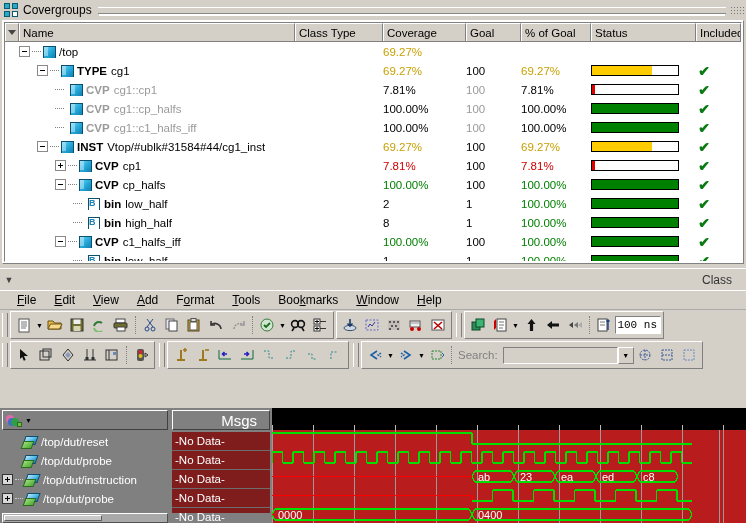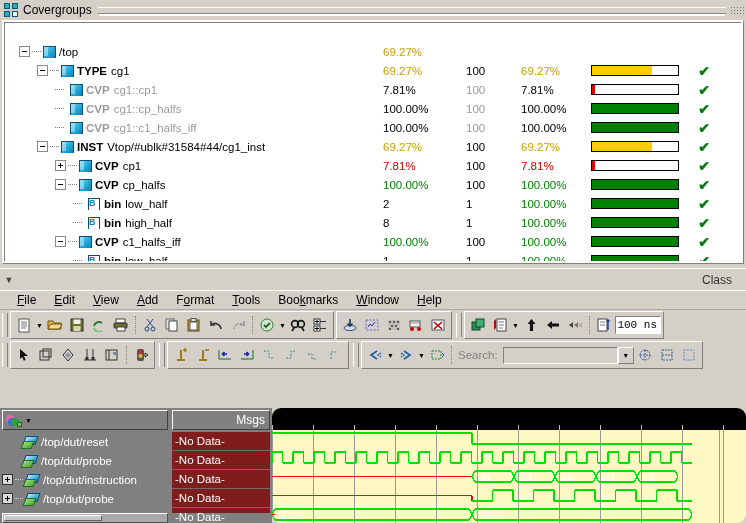--- a/index.html
+++ b/index.html
@@ -92,26 +92,26 @@
   .tfield { width:46px; height:18px; background:#fff; border:1px solid #808080; border-right-color:#fff; border-bottom-color:#fff;
             font-family:"Liberation Mono", monospace; font-size:11px; display:flex; align-items:center; justify-content:flex-end; padding-right:3px; }
   .srchlbl { font-size:11.5px; color:#808080; margin:0 5px 0 3px; }
   .srchbox { width:115px; height:17px; background:#d4d0c8; border:1px solid #808080; border-right-color:#fff; border-bottom-color:#fff; }
   .srchdd { width:16px;height:17px;border:1px solid #fff;border-right-color:#808080;border-bottom-color:#808080;display:flex;align-items:center;justify-content:center;font-size:7px; }
 
   
   .wbody { position:absolute; left:0; right:0; top:140px; bottom:0; display:flex; }
   .namecol { width:170px; flex:none; background:#808080; position:relative; }
   .valcol  { width:102px; flex:none; background:#808080; position:relative; }
-  .wavecol { flex:1; background:#fef9c3; position:relative; overflow:hidden;border-radius:9px; }
+  .wavecol { flex:1; background:#b91c1c; position:relative; overflow:hidden; }
 
   .colhdr { height:20px; margin:2px 2px 0 2px; background:#808080;
             border:1px solid #fff; border-right-color:#404040; border-bottom-color:#404040;
             display:flex; align-items:center; color:#fff; }
-  .colhdr.right { justify-content:flex-end; padding-right:4px; font-size:12px; }
+  .colhdr.right { justify-content:flex-end; padding-right:12px; font-size:15px; }
   .sigicon2 { width:16px;height:13px;margin:0 2px 0 3px;position:relative;flex:none; }
   .sigicon2 b{position:absolute;width:8px;height:8px;border-radius:50%;}
   .sigicon2 b.r{left:0;top:1px;background:#e06aa8;}
   .sigicon2 b.g{left:5px;top:4px;background:#2f9e44;}
   .sigicon2 b.bl{left:2px;top:4px;background:#3b6ed0;}
   .sigicon2 i{position:absolute;right:0;bottom:0;width:5px;height:5px;background:#6fbf44;border:1px solid #2c6b1e;}
 
   .siglist { position:absolute; left:2px; right:2px; top:24px; bottom:10px; }
   .sigrow { height:19px; display:flex; align-items:center; color:#fff; font-size:11.5px; white-space:nowrap; }
   .spacer14 { width:14px; flex:none; }
@@ -150,20 +150,32 @@
         <i class="c"></i>
         <i class="d"></i>
       </div>
     <div class="cg-title">Covergroups</div>
     <div class="cg-grip"></div>
     <div class="cg-grip2"></div>
   </div>
 
   <div class="cg-frame">
    <div class="cg-inner">
+    <div class="hdr">
+      <div class="hc hsort">
+            <div class="tri"></div>
+          </div>
+      <div class="hc" style="width:276px">Name</div>
+      <div class="hc" style="width:88px">Class Type</div>
+      <div class="hc" style="width:83px">Coverage</div>
+      <div class="hc" style="width:55px">Goal</div>
+      <div class="hc" style="width:70px">% of Goal</div>
+      <div class="hc" style="width:105px">Status</div>
+      <div class="hc" style="flex:1">Included</div>
+    </div>
     <div class="rows" id="cg-rows">
           <div class="row">
             <div class="cname" style="width: 290px; text-align: right;">
               <div style="width: 14px; flex: 0 0 auto;"></div>
               <div class="tg"></div>
               <div class="dots"></div>
               <div class="nodeicon"></div>
               <div style="display: flex; align-items: center; color: rgb(0, 0, 0);">
                 <span class="nm">/top</span>
               </div>

